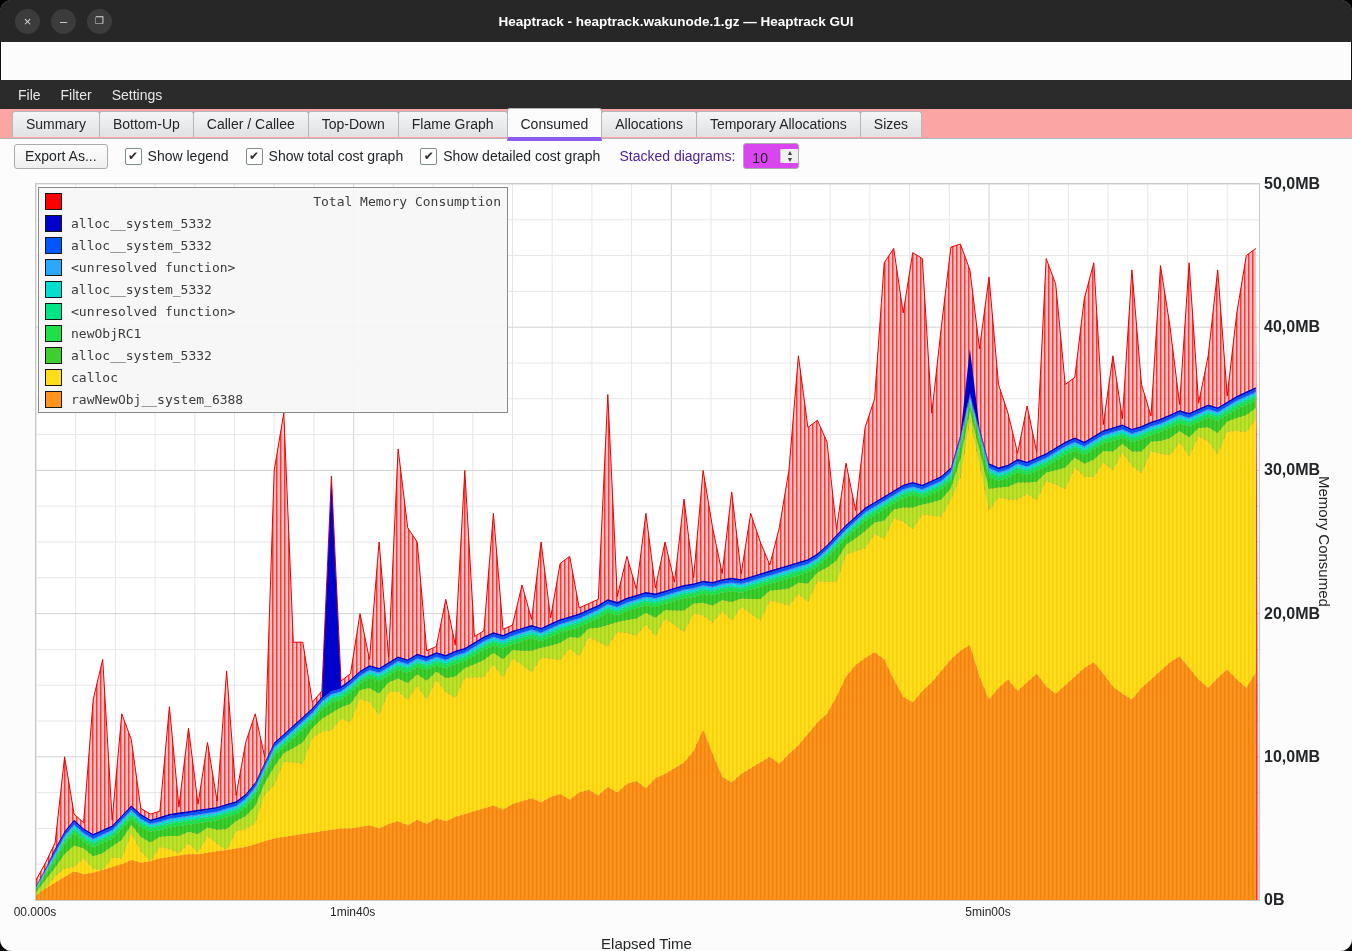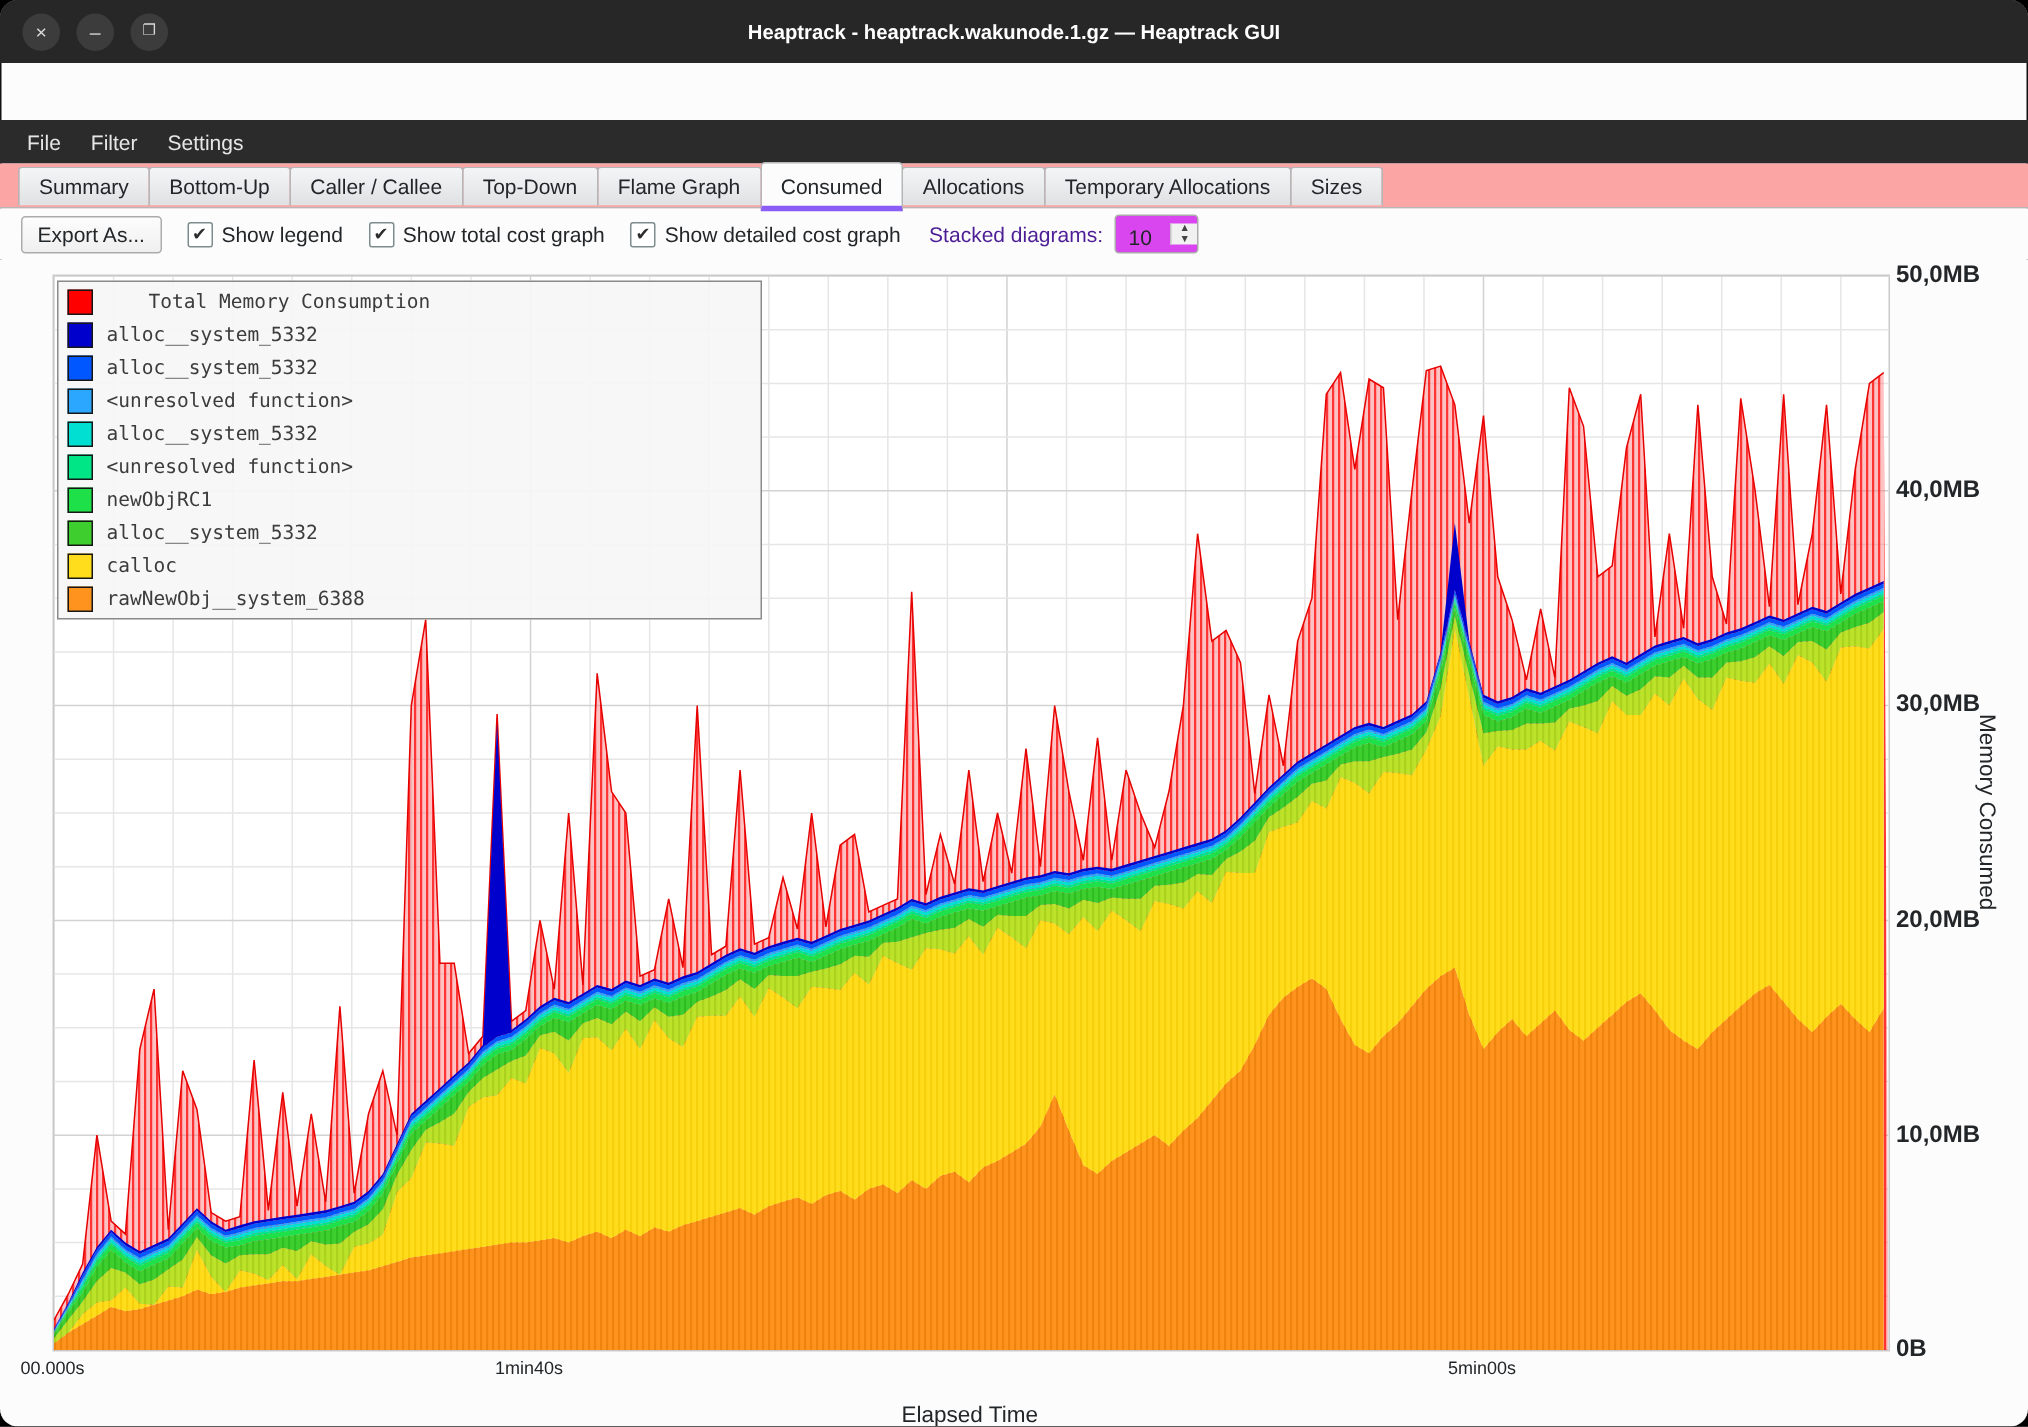--- a/index.html
+++ b/index.html
@@ -54,21 +54,21 @@
   .axis-title-y{position:absolute;left:1316px;top:10px;height:716px;display:flex;align-items:center;}
   .axis-title-y span{writing-mode:vertical-rl;font-size:15px;color:#232629;}
 
   
   .legend{position:absolute;left:38px;top:14px;width:468px;background:rgba(246,246,246,0.92);
           border:1px solid #8a8a8a;z-index:5;padding:2px 0;}
   .legend-row{display:flex;align-items:center;height:22px;padding:0 6px;}
   .swatch{width:15px;height:15px;border:1px solid #161616;flex:none;}
   .legend-label{margin-left:9px;font-family:"DejaVu Sans Mono",monospace;font-size:13px;
                 color:#3c3c3c;white-space:pre;}
-  .legend-title{flex:1;text-align:left;margin-left:2px;padding-left:35px;}
+  .legend-title{flex:1;text-align:right;margin-left:14px;padding-left:35px;}
 </style>
 </head>
 <body>
 
 <div class="screen">
   <div class="window">
 
     <div class="titlebar">
       <div class="win-btns">
         <div class="win-btn">×</div>

